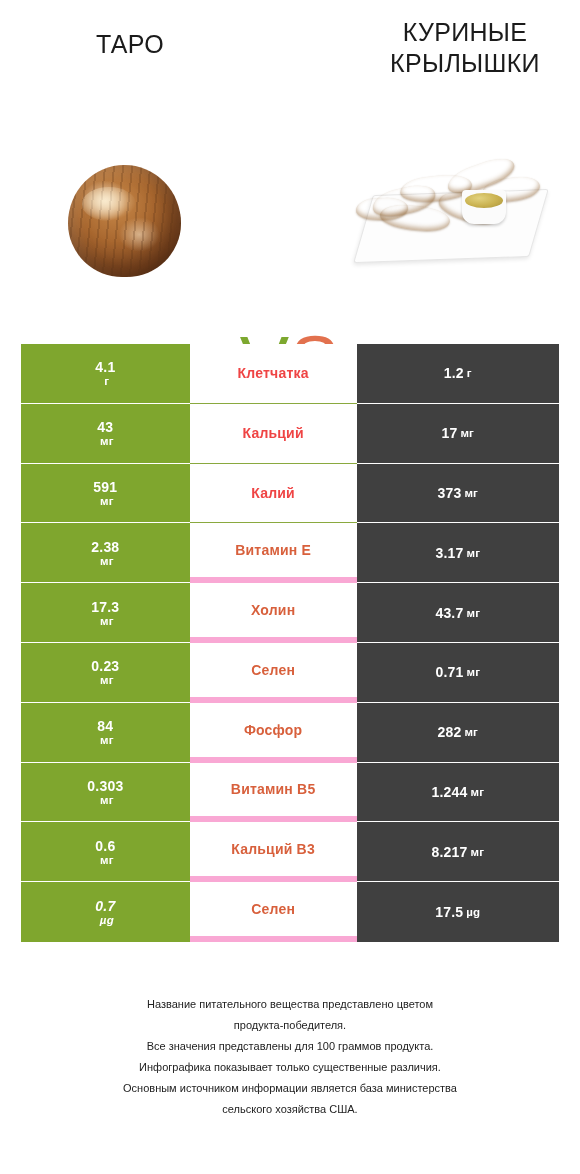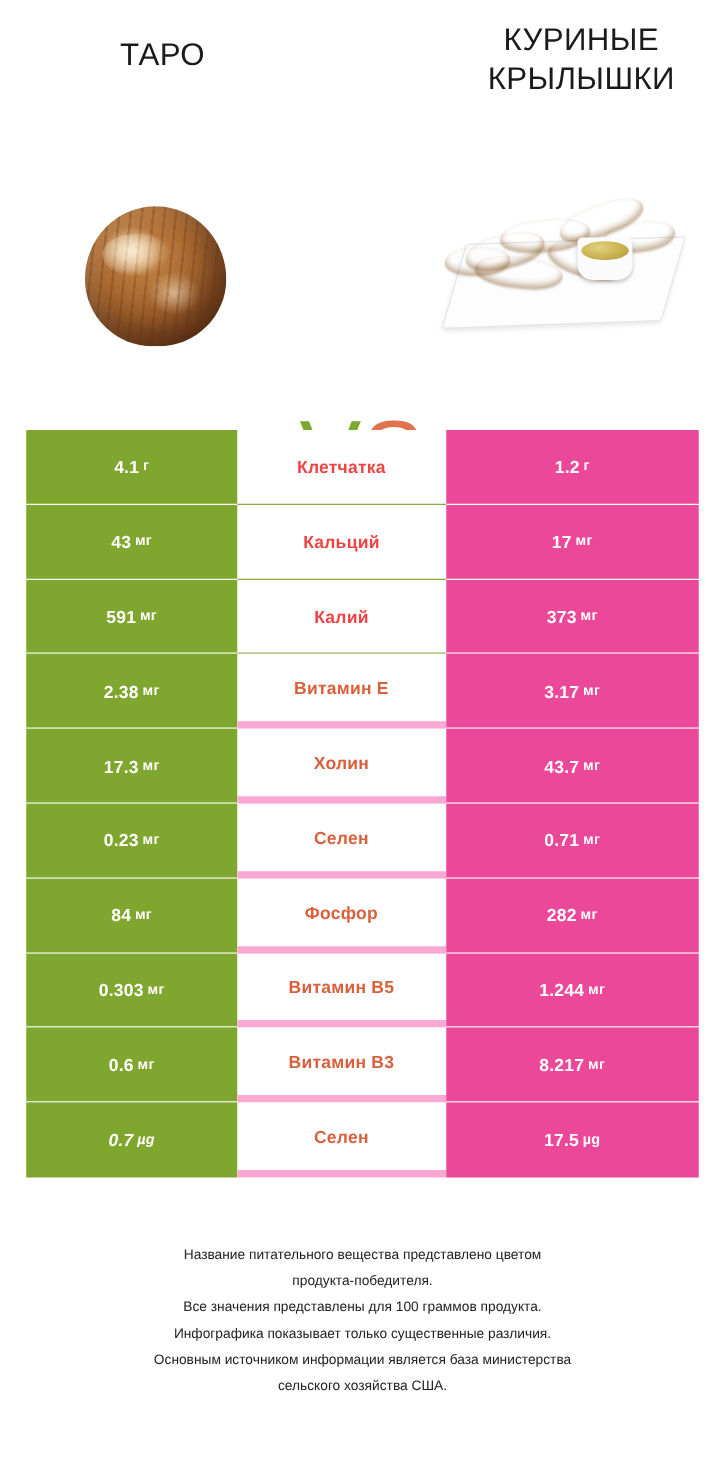--- a/index.html
+++ b/index.html
@@ -187,28 +187,29 @@
     font-size: 11.5px;
     font-weight: bold;
     margin-left: 3px;
     letter-spacing: 0.2px;
   }
   .cell-left {
     width: 180px;
     background: #7FA62E;
     color: #ffffff;
     border-bottom: 1.6px solid #ffffff;
+    flex-direction: column;
   }
   .cell-mid {
     width: 178px;
     background: #ffffff;
   }
   .cell-right {
     width: 216px;
-    background: #ec4899;
+    background: #404040;
     color: #ffffff;
     border-bottom: 1.6px solid #ffffff;
   }
   .mid-green { color: #ef4444; border-bottom: 1px solid #8aa93f; }
   .mid-orange { color: #D8603C; border-bottom: 6px solid #f9a8d4; }
 
   
   .footer {
     position: absolute;
     left: 20px;
@@ -343,21 +344,21 @@
       <div class="cell cell-right">
         <span>1.244</span>
         <span class="unit">мг</span>
       </div>
     </div>
     <div class="trow">
       <div class="cell cell-left">
         <span>0.6</span>
         <span class="unit">мг</span>
       </div>
-      <div class="cell cell-mid mid-orange">Витамин В3</div>
+      <div class="cell cell-mid mid-orange">Кальций В3</div>
       <div class="cell cell-right">
         <span>8.217</span>
         <span class="unit">мг</span>
       </div>
     </div>
     <div class="trow">
       <div class="cell cell-left" style="border-bottom: none; font-style: italic;">
         <span>0.7</span>
         <span class="unit">µg</span>
       </div>

